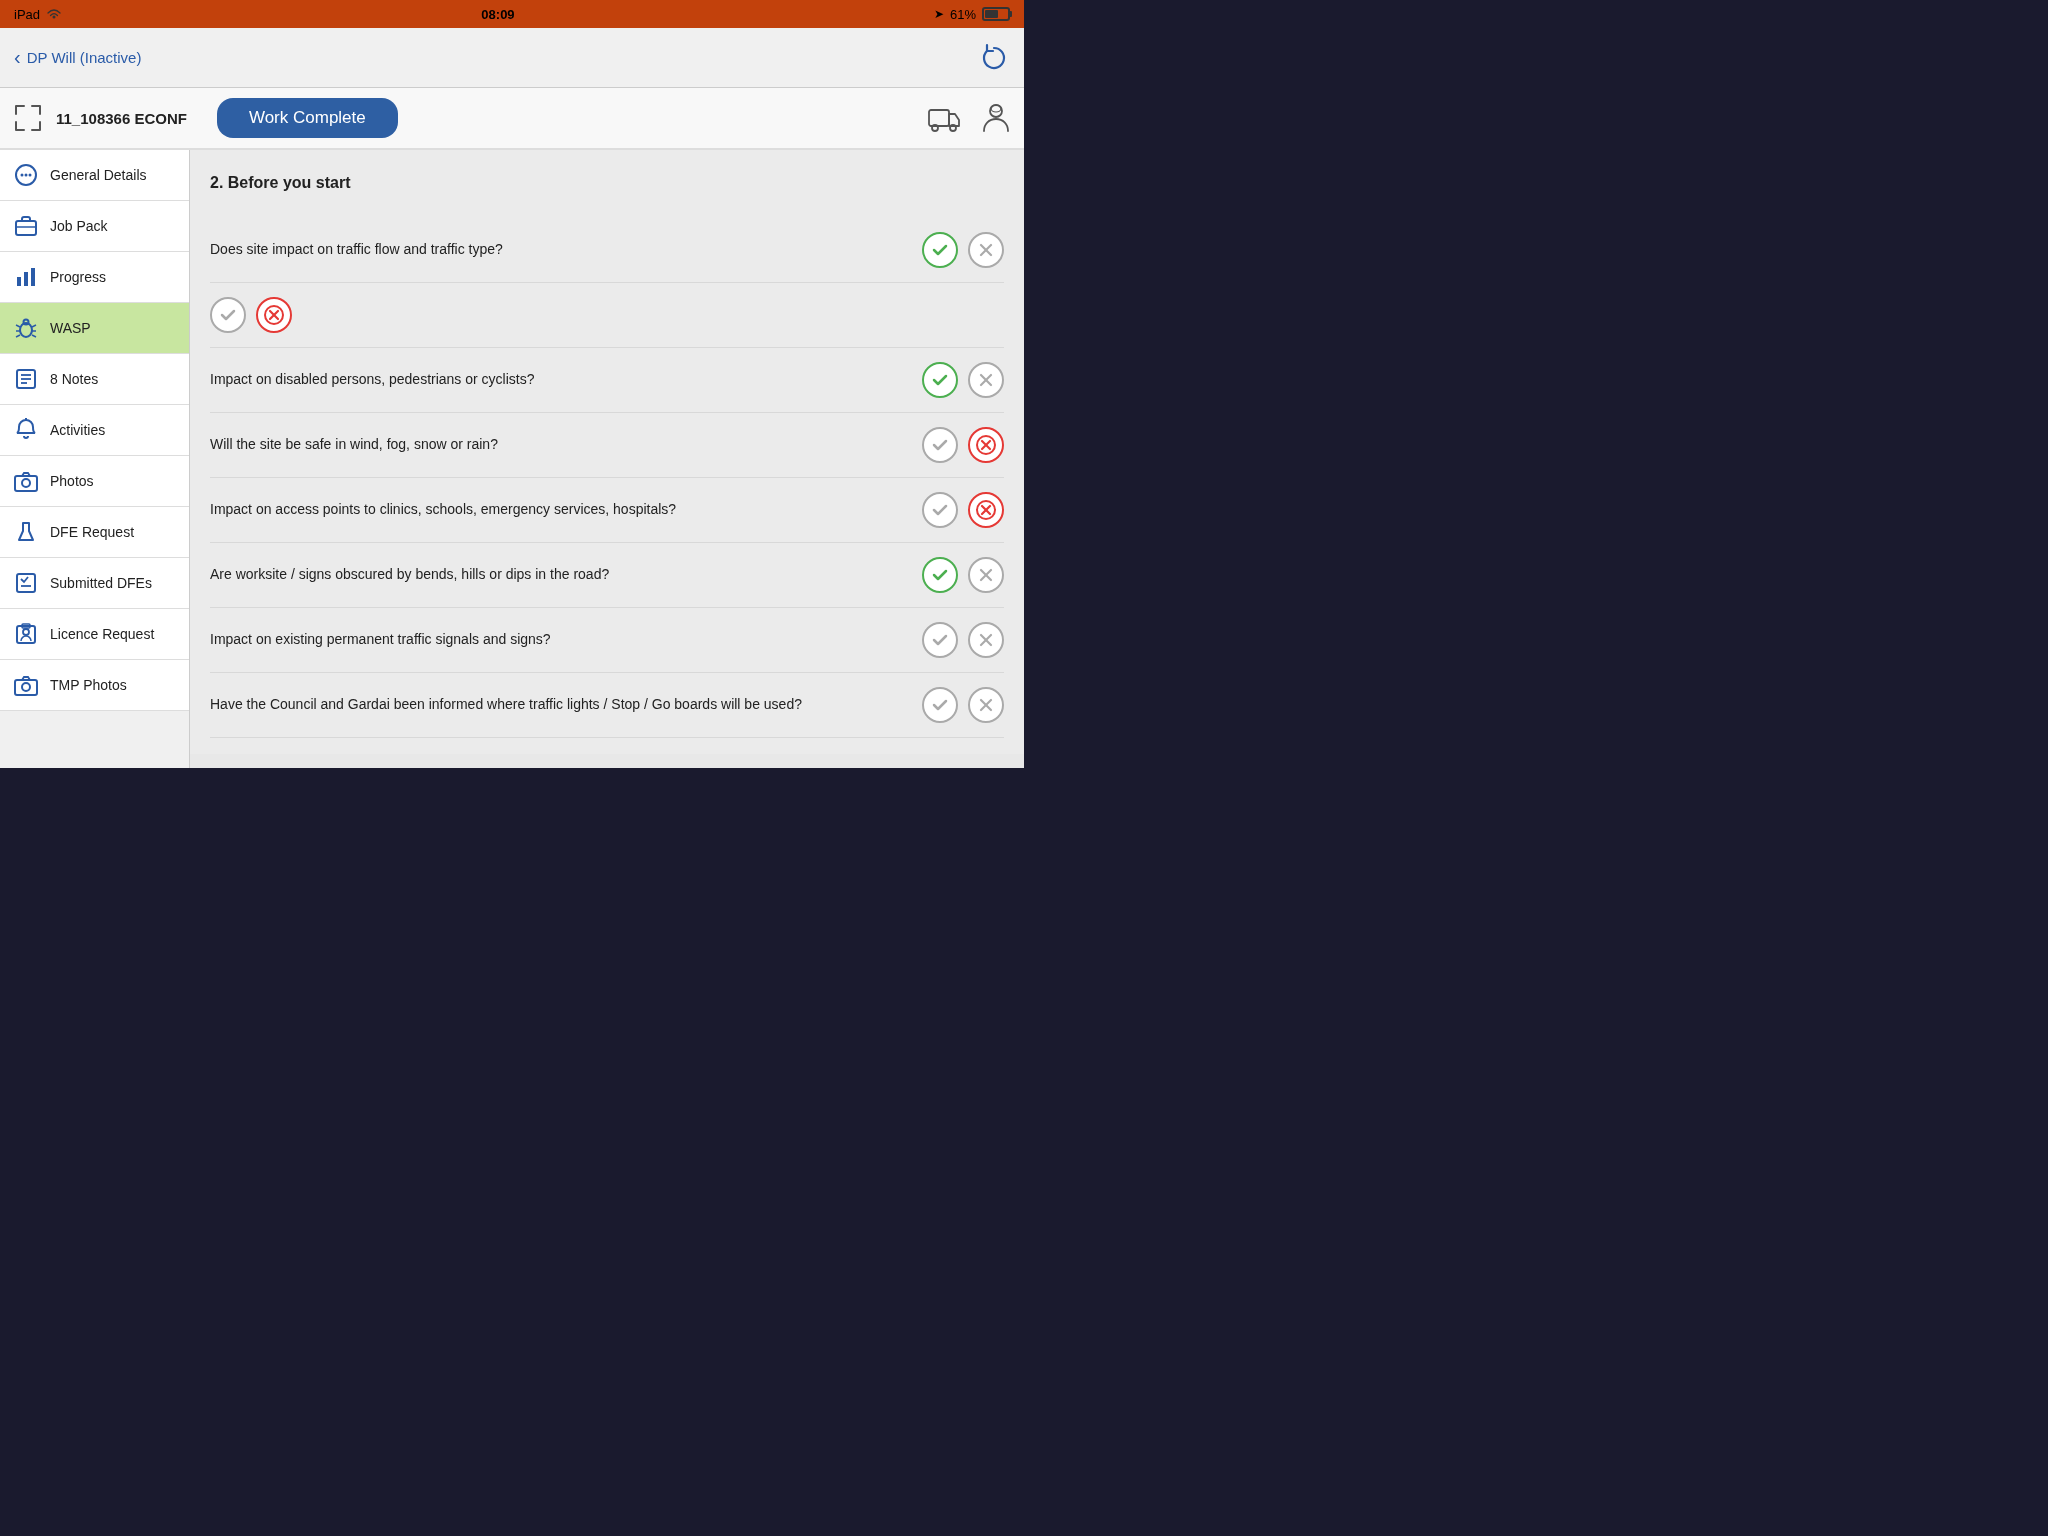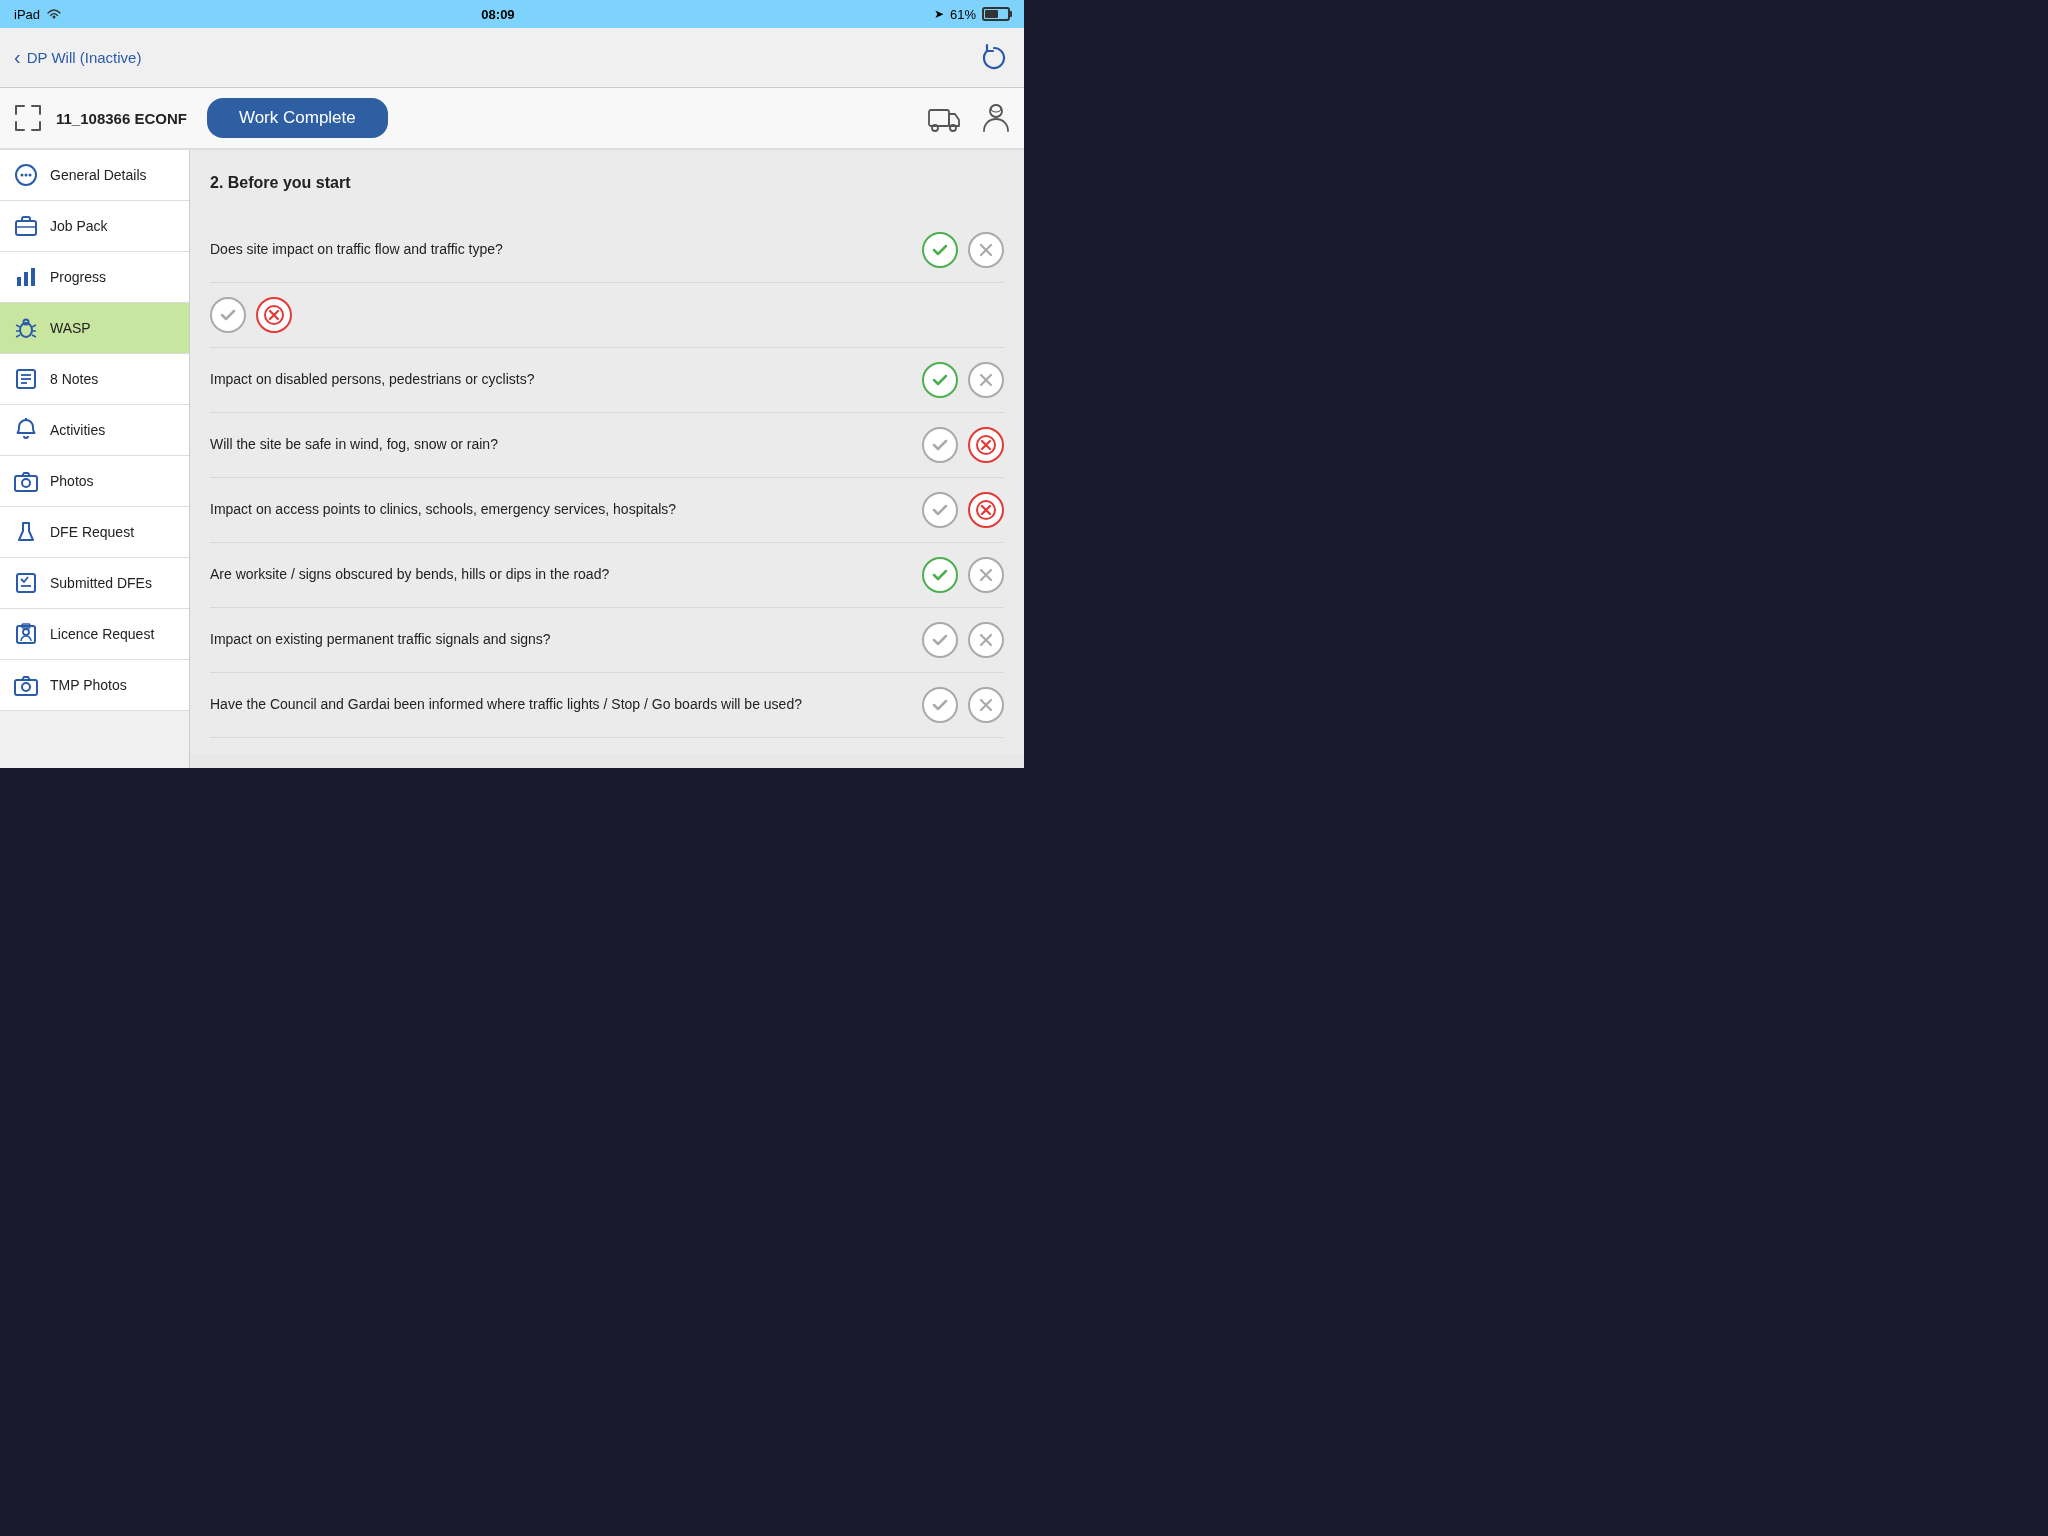--- a/index.html
+++ b/index.html
@@ -1,20 +1,20 @@
 <!DOCTYPE html>
 <html><head>
   <meta charset="utf-8">
   <style>
     * { box-sizing: border-box; margin: 0; padding: 0; }
     body { font-family: -apple-system, BlinkMacSystemFont, 'Helvetica Neue', Arial, sans-serif; background: #1a1a2e; width: 1024px; height: 768px; overflow: hidden; font-size: 16px; }
 
     
     .status-bar {
-      background: #7dd3fc;
+      background: #c2410c;
       height: 28px;
       display: flex;
       align-items: center;
       justify-content: space-between;
       padding: 10px 14px;
       font-size: 13px;
       font-weight: 500;
     }
     .status-left { display: flex; align-items: center; gap: 6px; }
     .status-center { font-weight: 600; }
@@ -39,21 +39,21 @@
     .main-header {
       background: #f8f8f8;
       height: 62px;
       display: flex;
       align-items: center;
       padding: 0 10px;
       border-bottom: 2px solid #ddd;
       gap: 10px;
     }
     .expand-icon { width: 36px; height: 36px; display: flex; align-items: center; justify-content: center; cursor: pointer; }
-    .job-title { font-size: 15px; font-weight: 600; color: #222; flex: 0 0 auto; margin-right: 10px; }
+    .job-title { font-size: 15px; font-weight: 600; color: #222; flex: 0 0 auto; margin-right: 20px; }
     .work-complete-btn {
       background: #2e5fa3;
       color: white;
       border: none;
       padding: 10px 32px;
       font-size: 17px;
       font-weight: 500;
       border-radius: 16px;
       cursor: pointer;
       flex: 0 0 auto;

